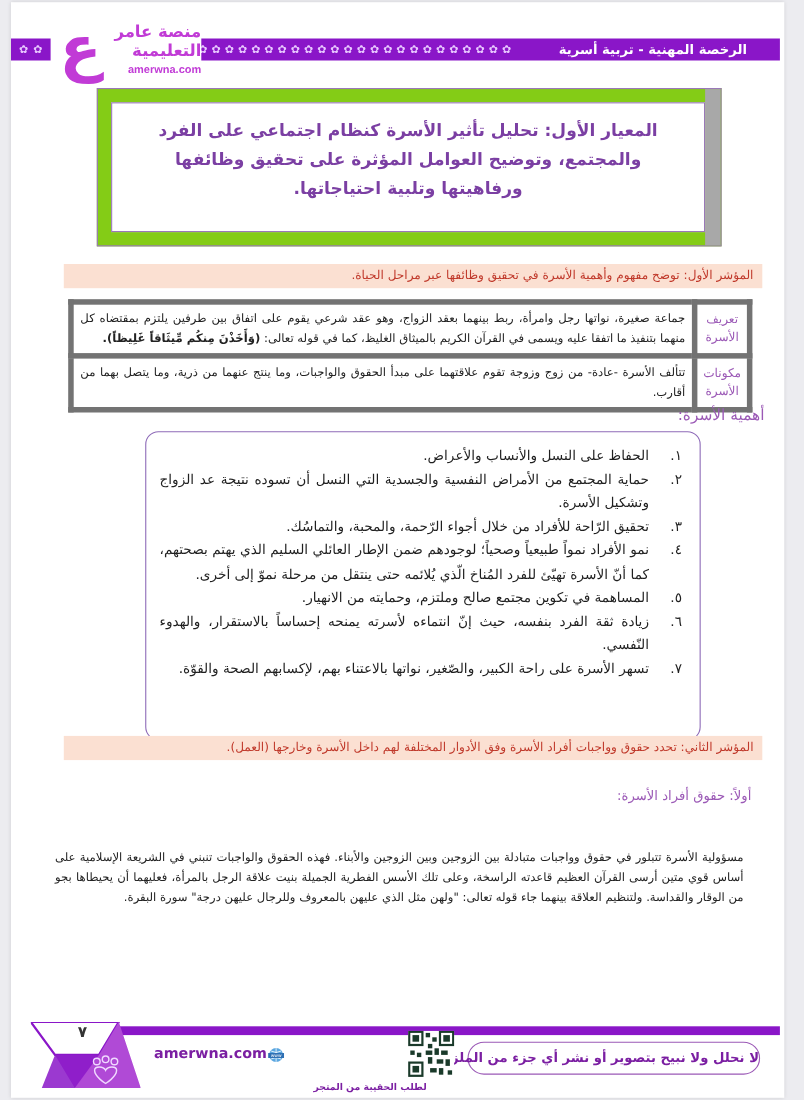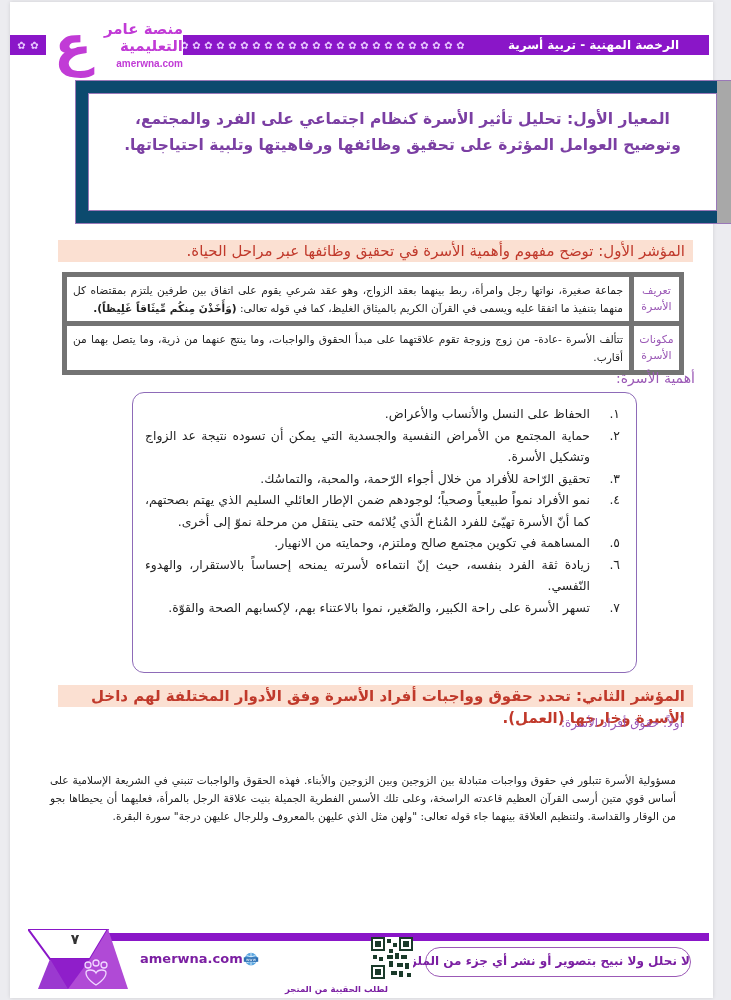--- a/index.html
+++ b/index.html
@@ -50,42 +50,42 @@
       font-family: "DejaVu Sans", sans-serif; white-space: nowrap;
     }
     .logo-text1 { top: 0; }
     .logo-text2 { top: 17px; }
     .logo-url {
       position: absolute; right: 0; top: 38px; font-size: 10px; color: #c13bd6; font-weight: bold;
       font-family: "Liberation Sans", sans-serif; direction: ltr;
     }
     
     .bevel {
-      position: absolute; left: 65px; top: 78px; width: 657px; height: 144px;
-      background: #0c4a6e; border: 1px solid #9a78b8;
+      position: absolute; left: 78px; top: 78px; width: 568px; height: 144px;
+      background: #84cc16; border: 1px solid #9a78b8;
     }
     .bevel::before {
       content: ""; position: absolute; right: 0; top: 0; width: 14px; height: 100%;
       background: #a8a8a8;
     }
     .bevel-inner {
       position: absolute; left: 12px; top: 12px; right: 14px; bottom: 12px;
       background: #fff; border: 1px solid #9a78b8;
       display: flex; align-items: flex-start; justify-content: center;
       padding: 12px 18px 0 18px;
     }
     .standard-title {
       color: #7b3fa3; font-weight: bold; font-size: 15.5px; line-height: 26px; text-align: center;
       font-family: "DejaVu Sans", sans-serif;
     }
     
     .indicator {
       position: absolute; left: 48px; width: 635px; height: 22px;
       background: #fbe0d2;
-      color: #c0392b; font-size: 15px; line-height: 22px;
+      color: #c0392b; font-size: 11px; line-height: 22px;
       padding-right: 8px;
       font-family: "DejaVu Sans", sans-serif;
     }
     
     .def-table {
       position: absolute; left: 52px; top: 270px; width: 622px;
       border-collapse: collapse; border: 1.5px solid #7b3fa3;
     }
     .def-table td { border: 5px solid #737373; vertical-align: middle; }
     .def-label {
@@ -223,46 +223,46 @@
 
   <div class="section-heading" style="right:18px; top:368px;">أهمية الأسرة:</div>
   <div class="importance-box">
     <ul class="imp-list">
       <li class="imp-item">
           <span class="imp-num">١.</span>
           <span class="imp-text">الحفاظ على النسل والأنساب والأعراض.</span>
         </li>
       <li class="imp-item">
           <span class="imp-num">٢.</span>
-          <span class="imp-text">حماية المجتمع من الأمراض النفسية والجسدية التي يمكن أن تسوده نتيجة عد الزواج وتشكيل الأسرة.</span>
+          <span class="imp-text">حماية المجتمع من الأمراض النفسية والجسدية التي النسل أن تسوده نتيجة عد الزواج وتشكيل الأسرة.</span>
         </li>
       <li class="imp-item">
           <span class="imp-num">٣.</span>
           <span class="imp-text">تحقيق الرّاحة للأفراد من خلال أجواء الرّحمة، والمحبة، والتماسُك.</span>
         </li>
       <li class="imp-item">
           <span class="imp-num">٤.</span>
           <span class="imp-text">نمو الأفراد نمواً طبيعياً وصحياً؛ لوجودهم ضمن الإطار العائلي السليم الذي يهتم بصحتهم، كما أنّ الأسرة تهيّئ للفرد المُناخ الّذي يُلائمه حتى ينتقل من مرحلة نموّ إلى أخرى.</span>
         </li>
       <li class="imp-item">
           <span class="imp-num">٥.</span>
           <span class="imp-text">المساهمة في تكوين مجتمع صالح وملتزم، وحمايته من الانهيار.</span>
         </li>
       <li class="imp-item">
           <span class="imp-num">٦.</span>
           <span class="imp-text">زيادة ثقة الفرد بنفسه، حيث إنّ انتماءه لأسرته يمنحه إحساساً بالاستقرار، والهدوء النّفسي.</span>
         </li>
       <li class="imp-item">
           <span class="imp-num">٧.</span>
-          <span class="imp-text">تسهر الأسرة على راحة الكبير، والصّغير، نموا بالاعتناء بهم، لإكسابهم الصحة والقوّة.</span>
+          <span class="imp-text">تسهر الأسرة على راحة الكبير، والصّغير، نواتها بالاعتناء بهم، لإكسابهم الصحة والقوّة.</span>
         </li>
     </ul>
   </div>
 
-  <div class="indicator" style="top:683px;font-weight:bold;">
+  <div class="indicator" style="top:667px;">
     <span>المؤشر الثاني: تحدد حقوق وواجبات أفراد الأسرة وفق الأدوار المختلفة لهم داخل الأسرة وخارجها (العمل).</span>
   </div>
 
   <div class="section-heading" style="right:30px; top:714px; font-size:12px;">أولاً: حقوق أفراد الأسرة:</div>
   <p class="body-text" style="top:733px;">مسؤولية الأسرة تتبلور في حقوق وواجبات متبادلة بين الزوجين وبين الزوجين والأبناء. فهذه الحقوق والواجبات تنبني في الشريعة الإسلامية على أساس قوي متين أرسى القرآن العظيم قاعدته الراسخة، وعلى تلك الأسس الفطرية الجميلة بنيت علاقة الرجل بالمرأة، فعليهما أن يحيطاها بجو من الوقار والقداسة. ولتنظيم العلاقة بينهما جاء قوله تعالى: "ولهن مثل الذي عليهن بالمعروف وللرجال عليهن درجة" سورة البقرة.</p>
 
   <div class="footer-bar"></div>
   <svg class="footer-pagebox" viewBox="0 0 100 60">
     <polygon points="0,0 80,0 62,30 22,30" fill="#fff" stroke="#8a16c8" stroke-width="2"></polygon>
     <polygon points="22,30 62,30 80,0 100,60 40,60" fill="#b04ad6"></polygon>

